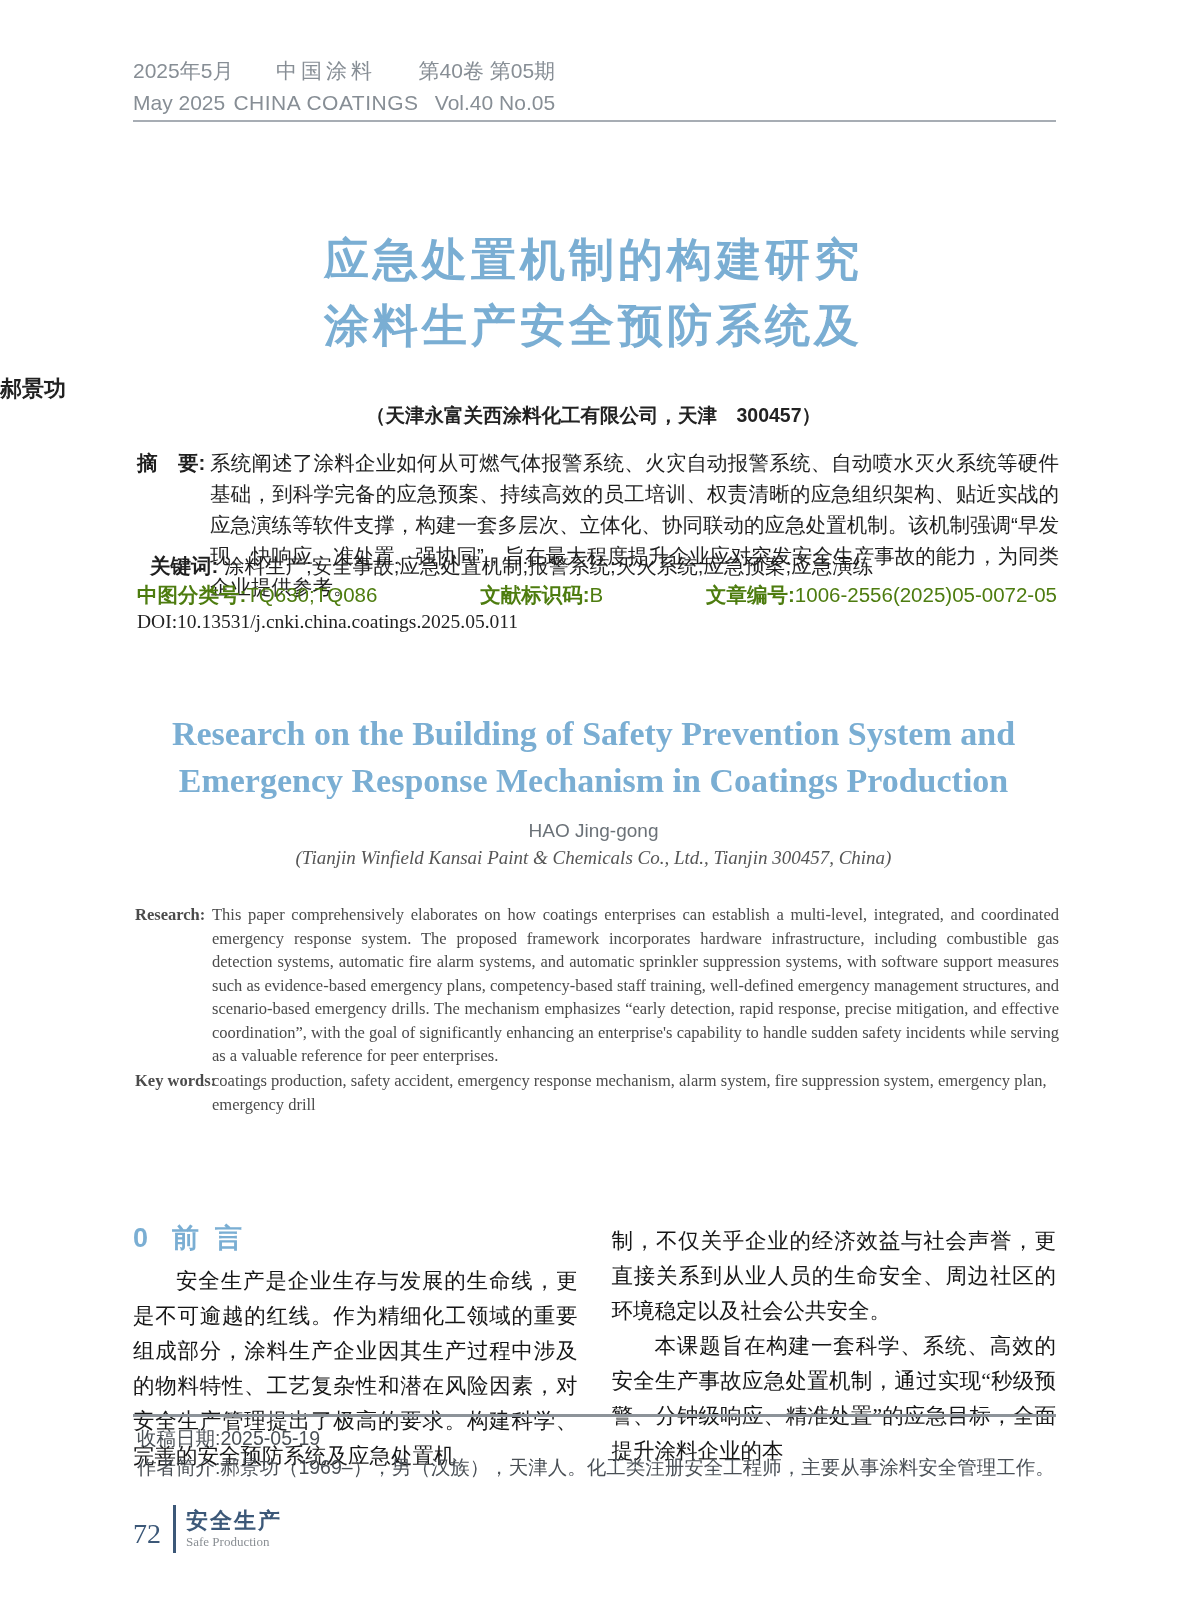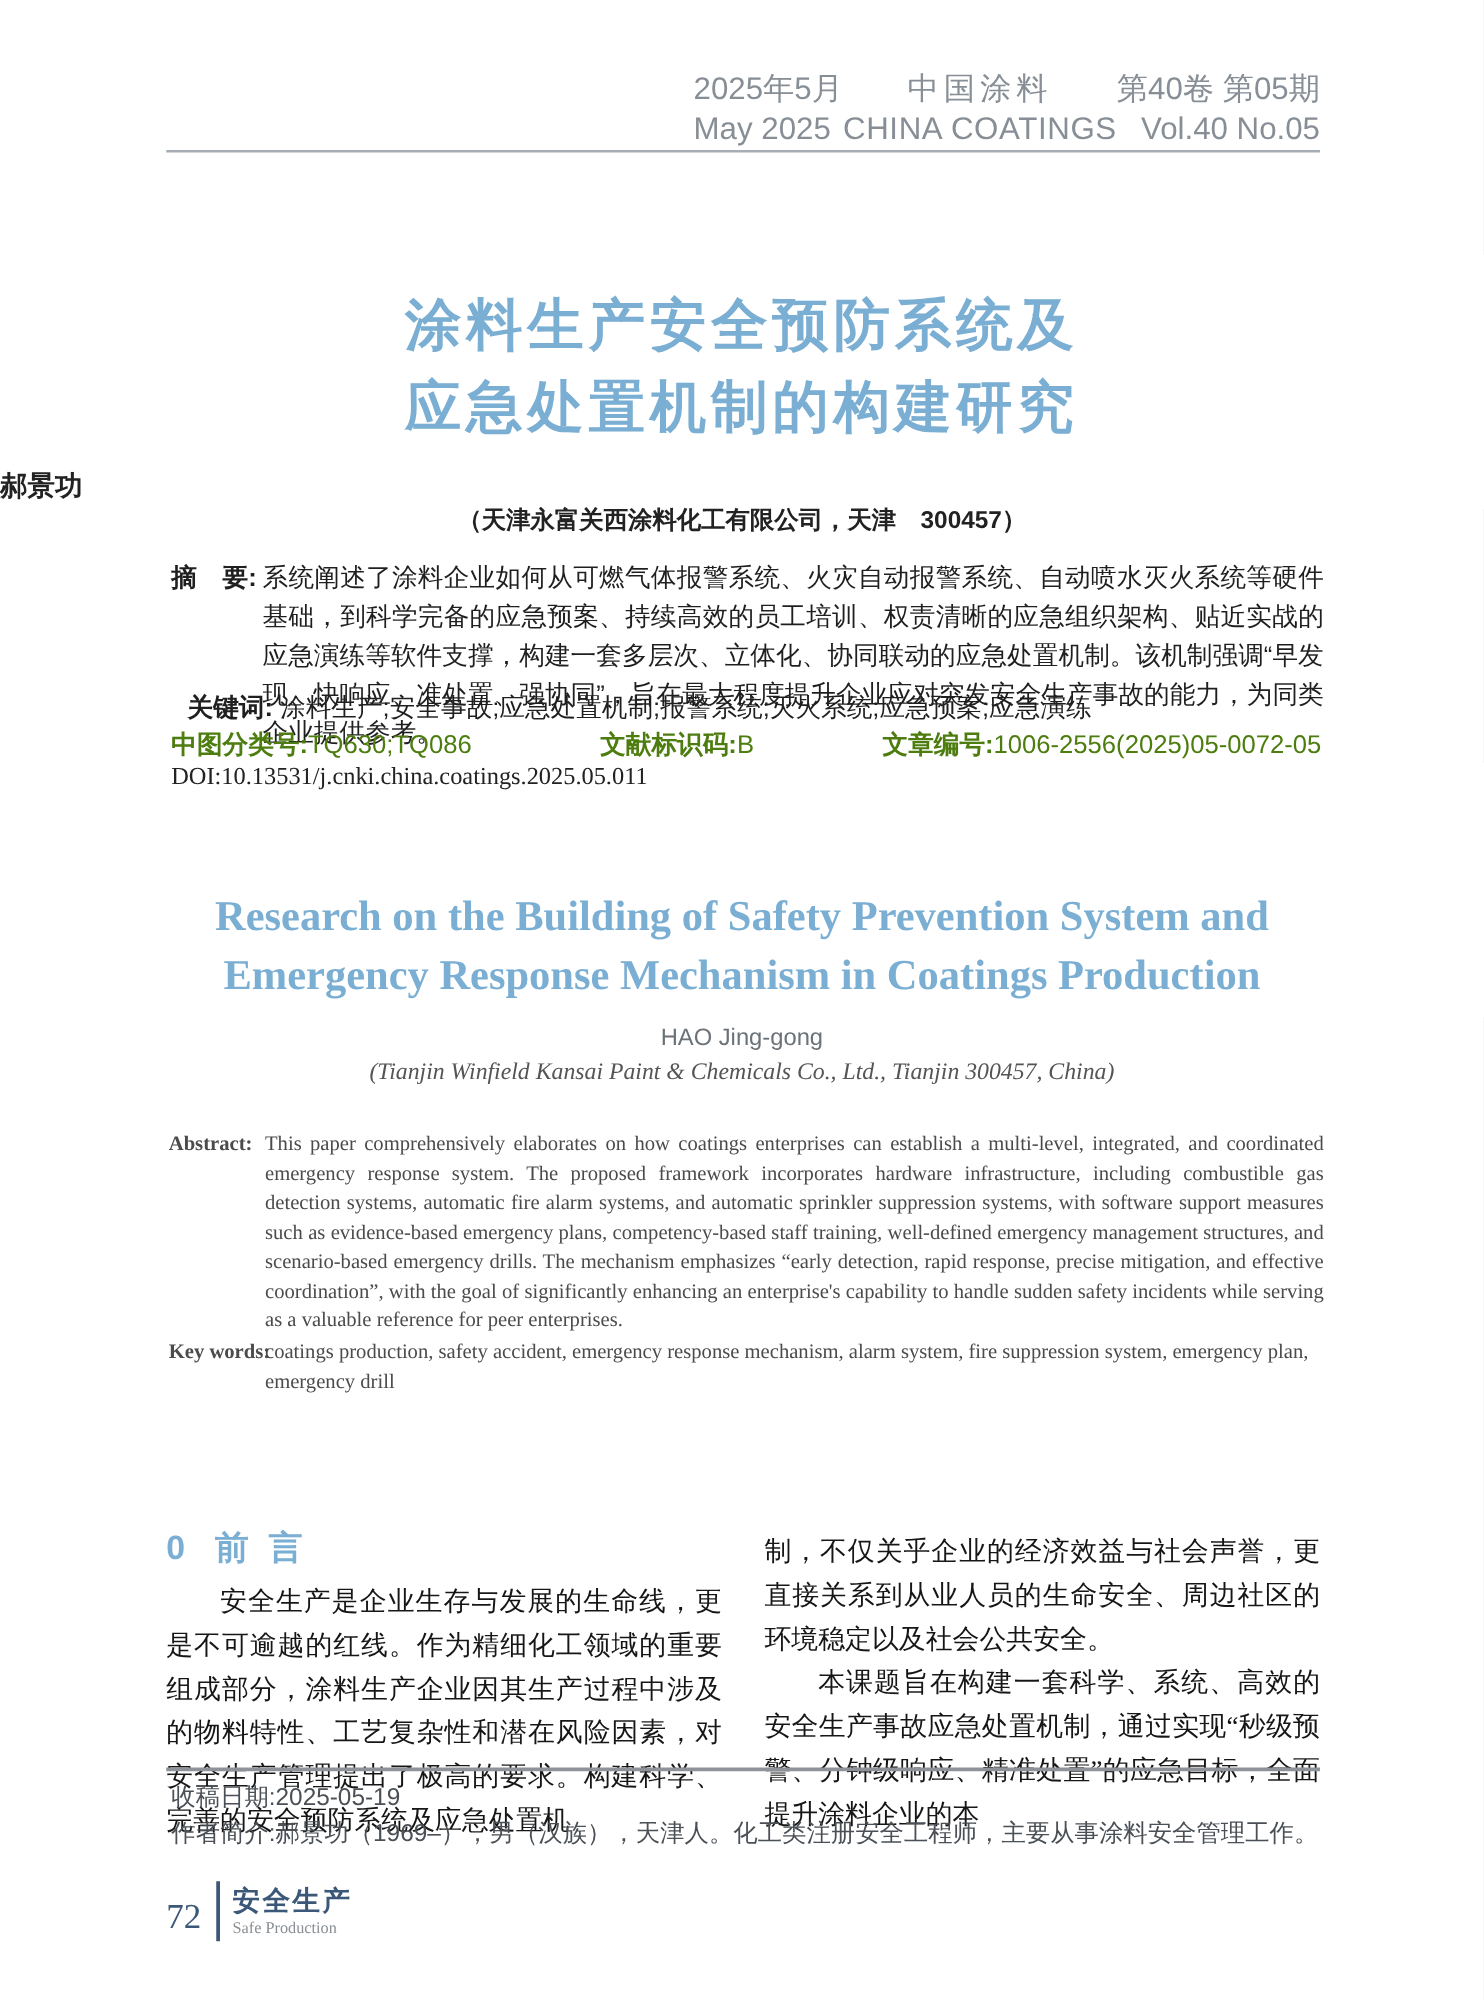--- a/index.html
+++ b/index.html
@@ -9,22 +9,22 @@
     width:1187px; height:1600px;
     margin:0 auto;
     background:#ffffff;
     font-family:"Liberation Sans", sans-serif;
     color:#1c1c1c;
     overflow:hidden;
   }
   
   .jheader {
     position:absolute; top:55px; left:133px; right:131px;
-    display:flex; justify-content:flex-end;
-    color:#878e95; font-size:25px; line-height:32px;
+    display:flex; justify-content:flex-start;
+    color:#878e95; font-size:21px; line-height:32px;
   }
   .jheader .h-left  { text-align:left;  }
   .jheader .h-center{ text-align:center; letter-spacing:4px; }
   .jheader .h-center .en { letter-spacing:0.5px; }
   .jheader .h-right { text-align:right; }
   .header-rule {
     position:absolute; top:120px; left:133px; right:131px;
     border-top:2px solid #a7adb4;
   }
   
@@ -146,22 +146,22 @@
       <div class="en">CHINA COATINGS</div>
     </div>
     <div class="h-right">
       <div>第40卷 第05期</div>
       <div>Vol.40  No.05</div>
     </div>
   </div>
   <div class="header-rule"></div>
 
   <div class="title-cn">
+    <div>应急处置机制的构建研究</div>
     <div>涂料生产安全预防系统及</div>
-    <div>应急处置机制的构建研究</div>
   </div>
 
   <div class="author-cn">郝景功</div>
   <div class="affil-cn">（天津永富关西涂料化工有限公司，天津　300457）</div>
 
   <div class="abstract-cn hang">
     <span class="hlabel">摘　要:</span>
     <span>系统阐述了涂料企业如何从可燃气体报警系统、火灾自动报警系统、自动喷水灭火系统等硬件基础，到科学完备的应急预案、持续高效的员工培训、权责清晰的应急组织架构、贴近实战的应急演练等软件支撑，构建一套多层次、立体化、协同联动的应急处置机制。该机制强调“早发现、快响应、准处置、强协同”，旨在最大程度提升企业应对突发安全生产事故的能力，为同类企业提供参考。</span>
   </div>
 
@@ -179,21 +179,21 @@
 
   <div class="title-en">
     <div>Research on the Building of Safety Prevention System and</div>
     <div>Emergency Response Mechanism in Coatings Production</div>
   </div>
 
   <div class="author-en">HAO Jing-gong</div>
   <div class="affil-en">(Tianjin Winfield Kansai Paint &amp; Chemicals Co., Ltd., Tianjin 300457, China)</div>
 
   <div class="abstract-en hang">
-    <span class="hlabel">Abstract:</span>
+    <span class="hlabel">Research:</span>
     <span>This paper comprehensively elaborates on how coatings enterprises can establish a multi-level, integrated, and coordinated emergency response system. The proposed framework incorporates hardware infrastructure, including combustible gas detection systems, automatic fire alarm systems, and automatic sprinkler suppression systems, with software support measures such as evidence-based emergency plans, competency-based staff training, well-defined emergency management structures, and scenario-based emergency drills. The mechanism emphasizes “early detection, rapid response, precise mitigation, and effective coordination”, with the goal of significantly enhancing an enterprise's capability to handle sudden safety incidents while serving as a valuable reference for peer enterprises.</span>
   </div>
 
   <div class="keywords-en hang">
     <span class="hlabel">Key words:</span>
     <span>coatings production, safety accident, emergency response mechanism, alarm system, fire suppression system, emergency plan, emergency drill</span>
   </div>
 
   <div class="section">
     <div class="col col-left">

